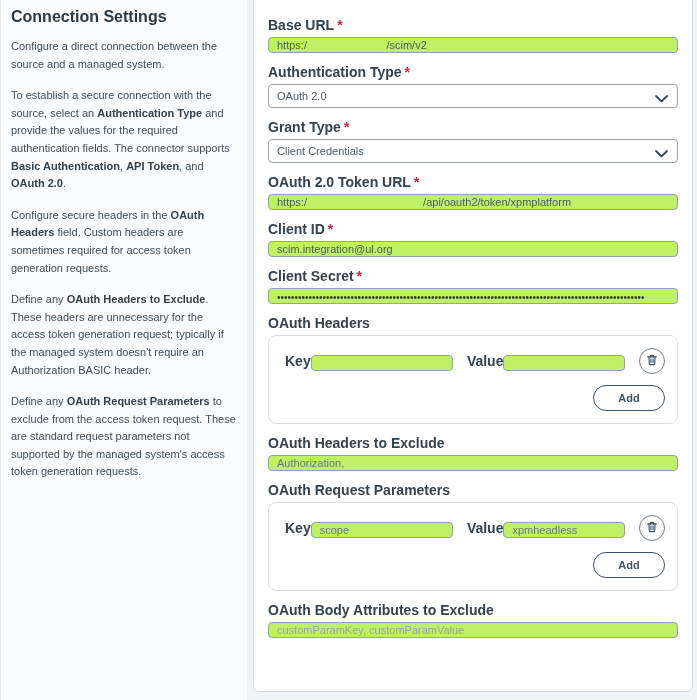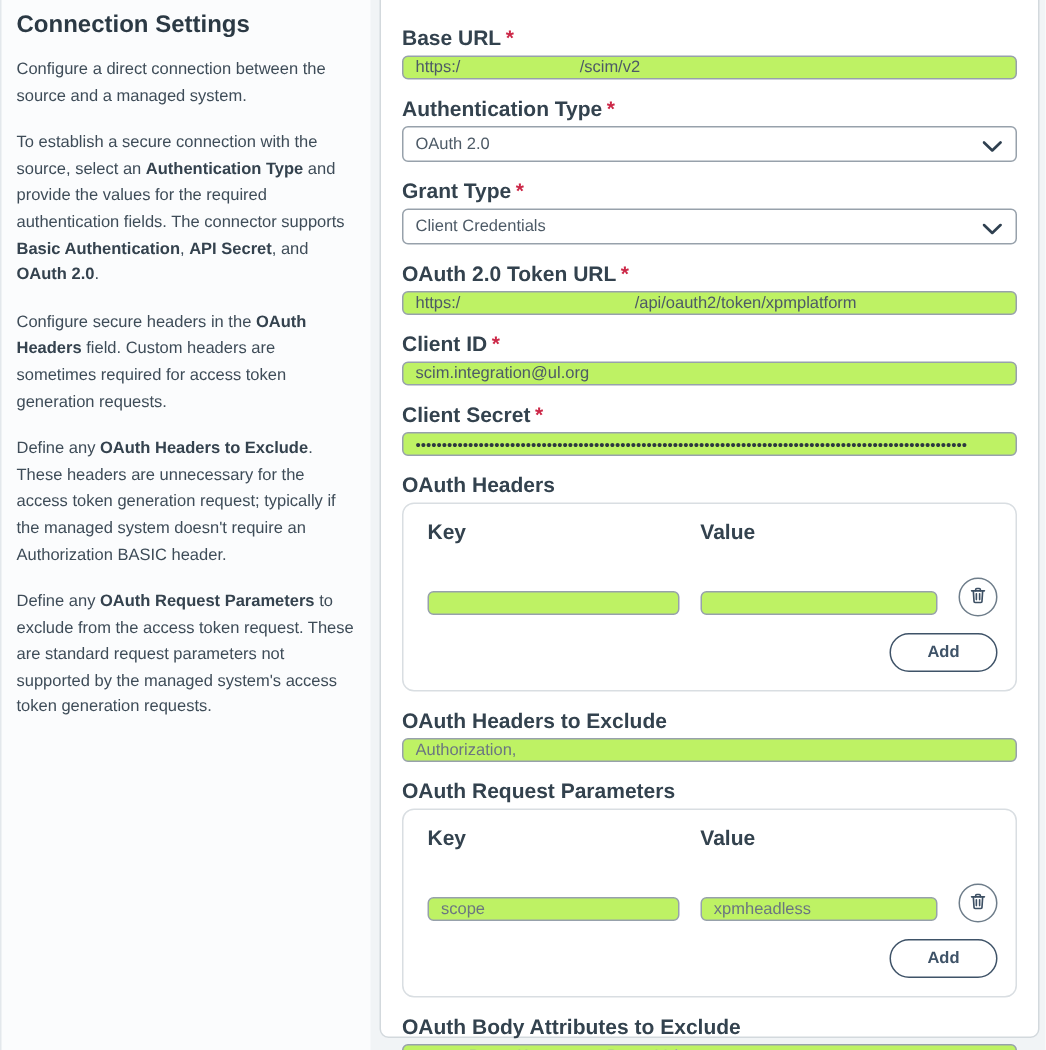--- a/index.html
+++ b/index.html
@@ -49,21 +49,21 @@
     border:1px solid #97a1ab;border-radius:4px;background:#fff;
     font-size:11px;color:#4d5a66;padding:0 26px 0 8px;margin:0 0 13px 0;cursor:pointer;
   }
   .select .chev{position:absolute;right:9px;top:8px;}
   
   .group{
     box-sizing:border-box;border:1px solid #d9dee2;border-radius:8px;
     padding:12px 12px 12px 16px;margin:0 0 13px 0;background:#fff;
   }
   .kv-row{display:flex;align-items:flex-end;gap:14px;}
-  .kv-col{display:flex;flex-direction:column;gap:28px;}
+  .kv-col{display:flex;}
   .kv-col .field-label{margin-bottom:5px;}
   .kv-col .text-input{margin:0;}
   .kv-key{width:172px;}
   .kv-val{width:162px;}
   .icon-btn{
     width:26px;height:26px;border-radius:50%;border:1px solid #6e7d8a;background:#fff;
     display:flex;align-items:center;justify-content:center;cursor:pointer;padding:0;flex:0 0 auto;
     margin-bottom:-1px;
   }
   .add-row{display:flex;justify-content:flex-end;margin-top:12px;}
@@ -73,21 +73,21 @@
     cursor:pointer;padding:0 18px;
   }
 </style>
 </head>
 <body>
 
 <aside class="left-panel">
   <h2>Connection Settings</h2>
   <div>
       <p><span>Configure a direct connection between the source and a managed system.</span></p>
-      <p><span>To establish a secure connection with the source, select an </span><b>Authentication Type</b><span> and provide the values for the required authentication fields. The connector supports </span><b>Basic Authentication</b><span>, </span><b>API Secret</b><span>, and </span><b>OAuth 2.0</b><span>.</span></p>
+      <p><span>To establish a secure connection with the source, select an </span><b>Authentication Type</b><span> and provide the values for the required authentication fields. The connector supports </span><b>Basic Authentication</b><span>, </span><b>API Token</b><span>, and </span><b>OAuth 2.0</b><span>.</span></p>
       <p><span>Configure secure headers in the </span><b>OAuth Headers</b><span> field. Custom headers are sometimes required for access token generation requests.</span></p>
       <p><span>Define any </span><b>OAuth Headers to Exclude</b><span>. These headers are unnecessary for the access token generation request; typically if the managed system doesn't require an Authorization BASIC header.</span></p>
       <p><span>Define any </span><b>OAuth Request Parameters</b><span> to exclude from the access token request. These are standard request parameters not supported by the managed system's access token generation requests.</span></p>
     </div>
 </aside>
 
 <section class="card">
 
   <div class="field-label">
     <span>Base URL</span><span class="req">*</span>

